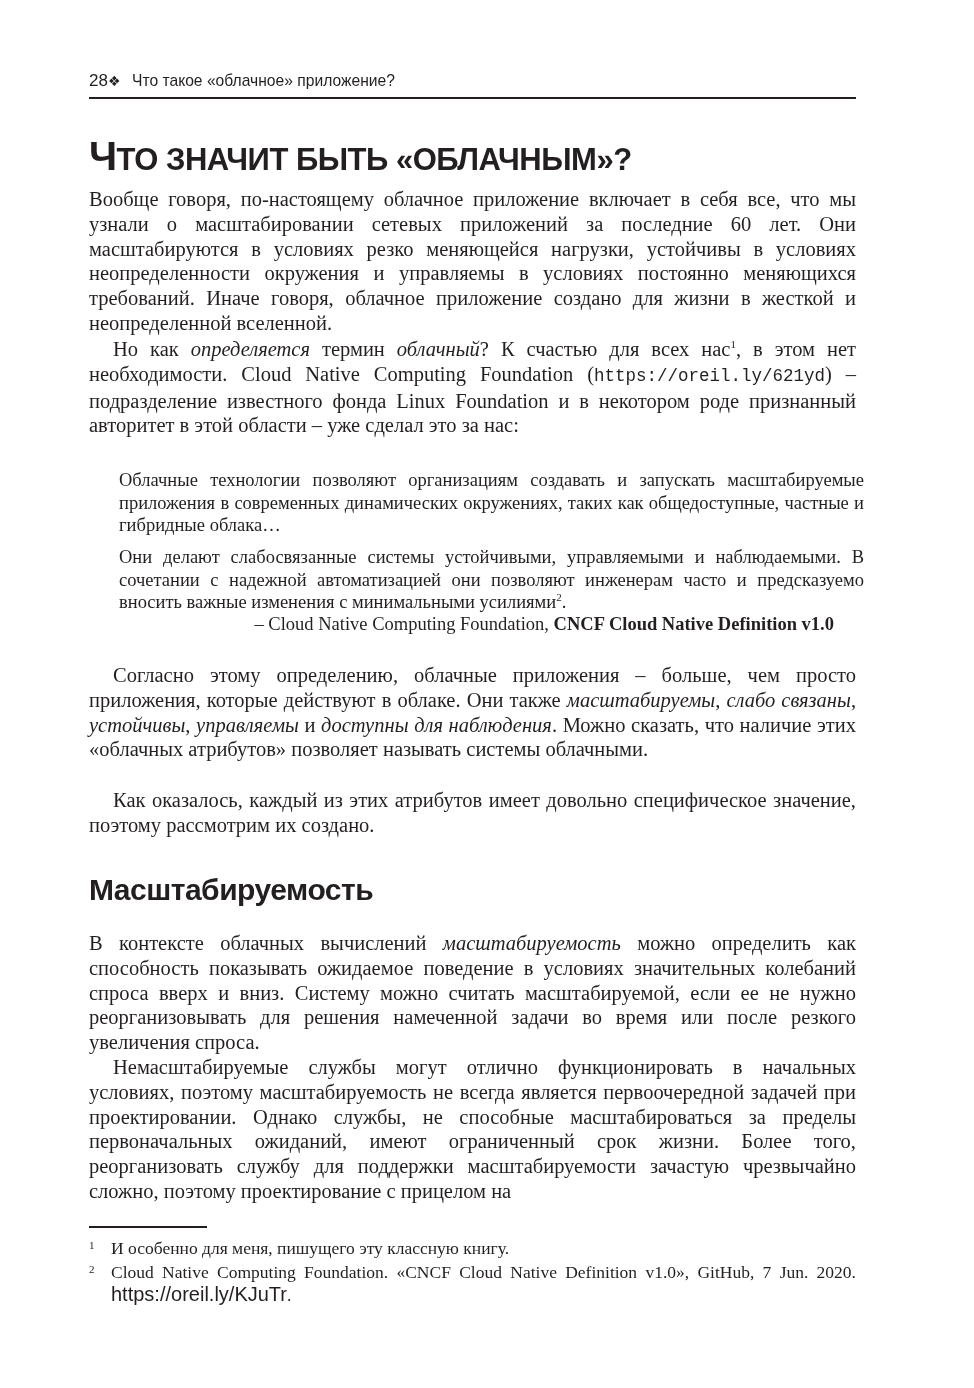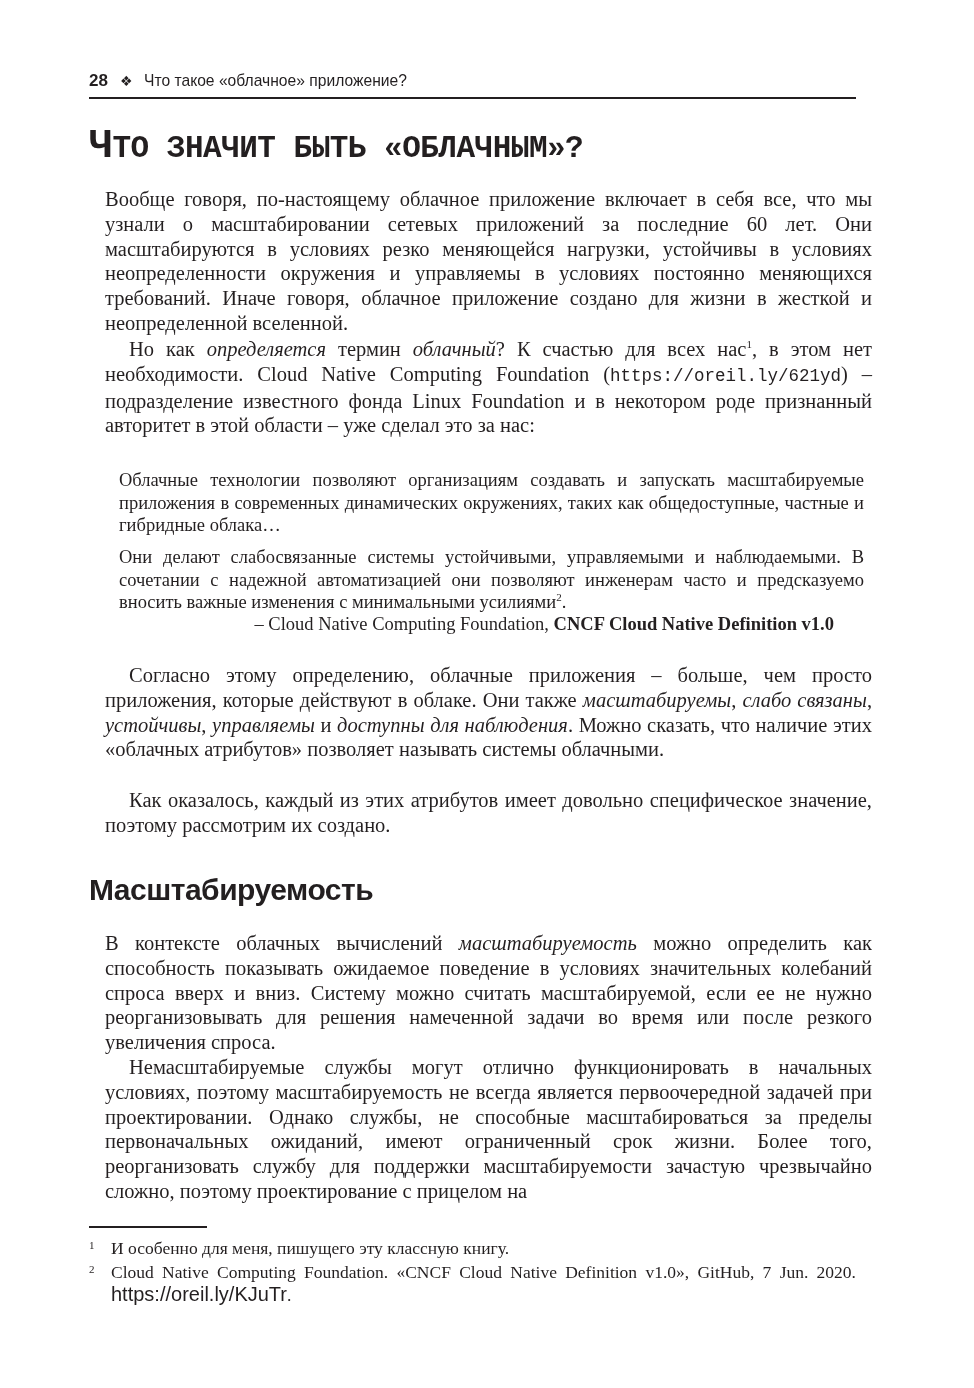--- a/index.html
+++ b/index.html
@@ -3,34 +3,34 @@
 <meta charset="utf-8">
 <style>
   html, body { margin:0; padding:0; background:#ffffff; }
   body { width:974px; height:1388px; position:relative; overflow:hidden; color:#231f20; }
   .page { position:absolute; left:89px; top:0; width:767px; }
   .running-head {
     position:absolute; top:70px; left:0; width:767px; height:27px;
     font-family:"Liberation Sans", sans-serif; font-size:17px; line-height:22px;
     border-bottom:2.5px solid #231f20; display:flex; align-items:flex-start;
   }
-  .running-head .pnum { font-weight:bold; margin-right:12px; }
+  .running-head .pnum { font-weight:normal; margin-right:0; }
   .running-head .orn { margin-right:12px; font-size:14px; }
   .running-head .rtitle { transform:scaleX(0.92); transform-origin:left; }
   h1.chapter {
     position:absolute; top:122px; left:0; margin:0;
-    font-family:Liberation Mono, monospace; font-weight:bold;
-    font-size:40px; line-height:50px; letter-spacing:-0.5px; color:#231f20;
+    font-family:Liberation Sans, sans-serif; font-weight:bold;
+    font-size:40px; line-height:68px; letter-spacing:-0.5px; color:#231f20;
   }
   h1.chapter .sc { font-size:31px; }
   .body-text {
     font-family:"Liberation Serif", serif; font-size:20.5px; line-height:24.8px;
     text-align:justify; margin:0; color:#231f20;
   }
-  .para { position:absolute; left:16px; width:767px; }
+  .para { position:absolute; left:0; width:767px; }
   .indent { text-indent:24px; }
   .mono { font-family:Liberation Mono, monospace; font-size:17.5px; }
   sup { font-size:11px; line-height:0; vertical-align:super; }
   .quote {
     position:absolute; left:22px; width:745px;
     font-family:"Liberation Serif", serif; font-size:18.5px; line-height:22.5px;
     text-align:justify; margin:8px; color:#231f20;
   }
   .attribution {
     position:absolute; top:612px; right:22px; text-align:right;

